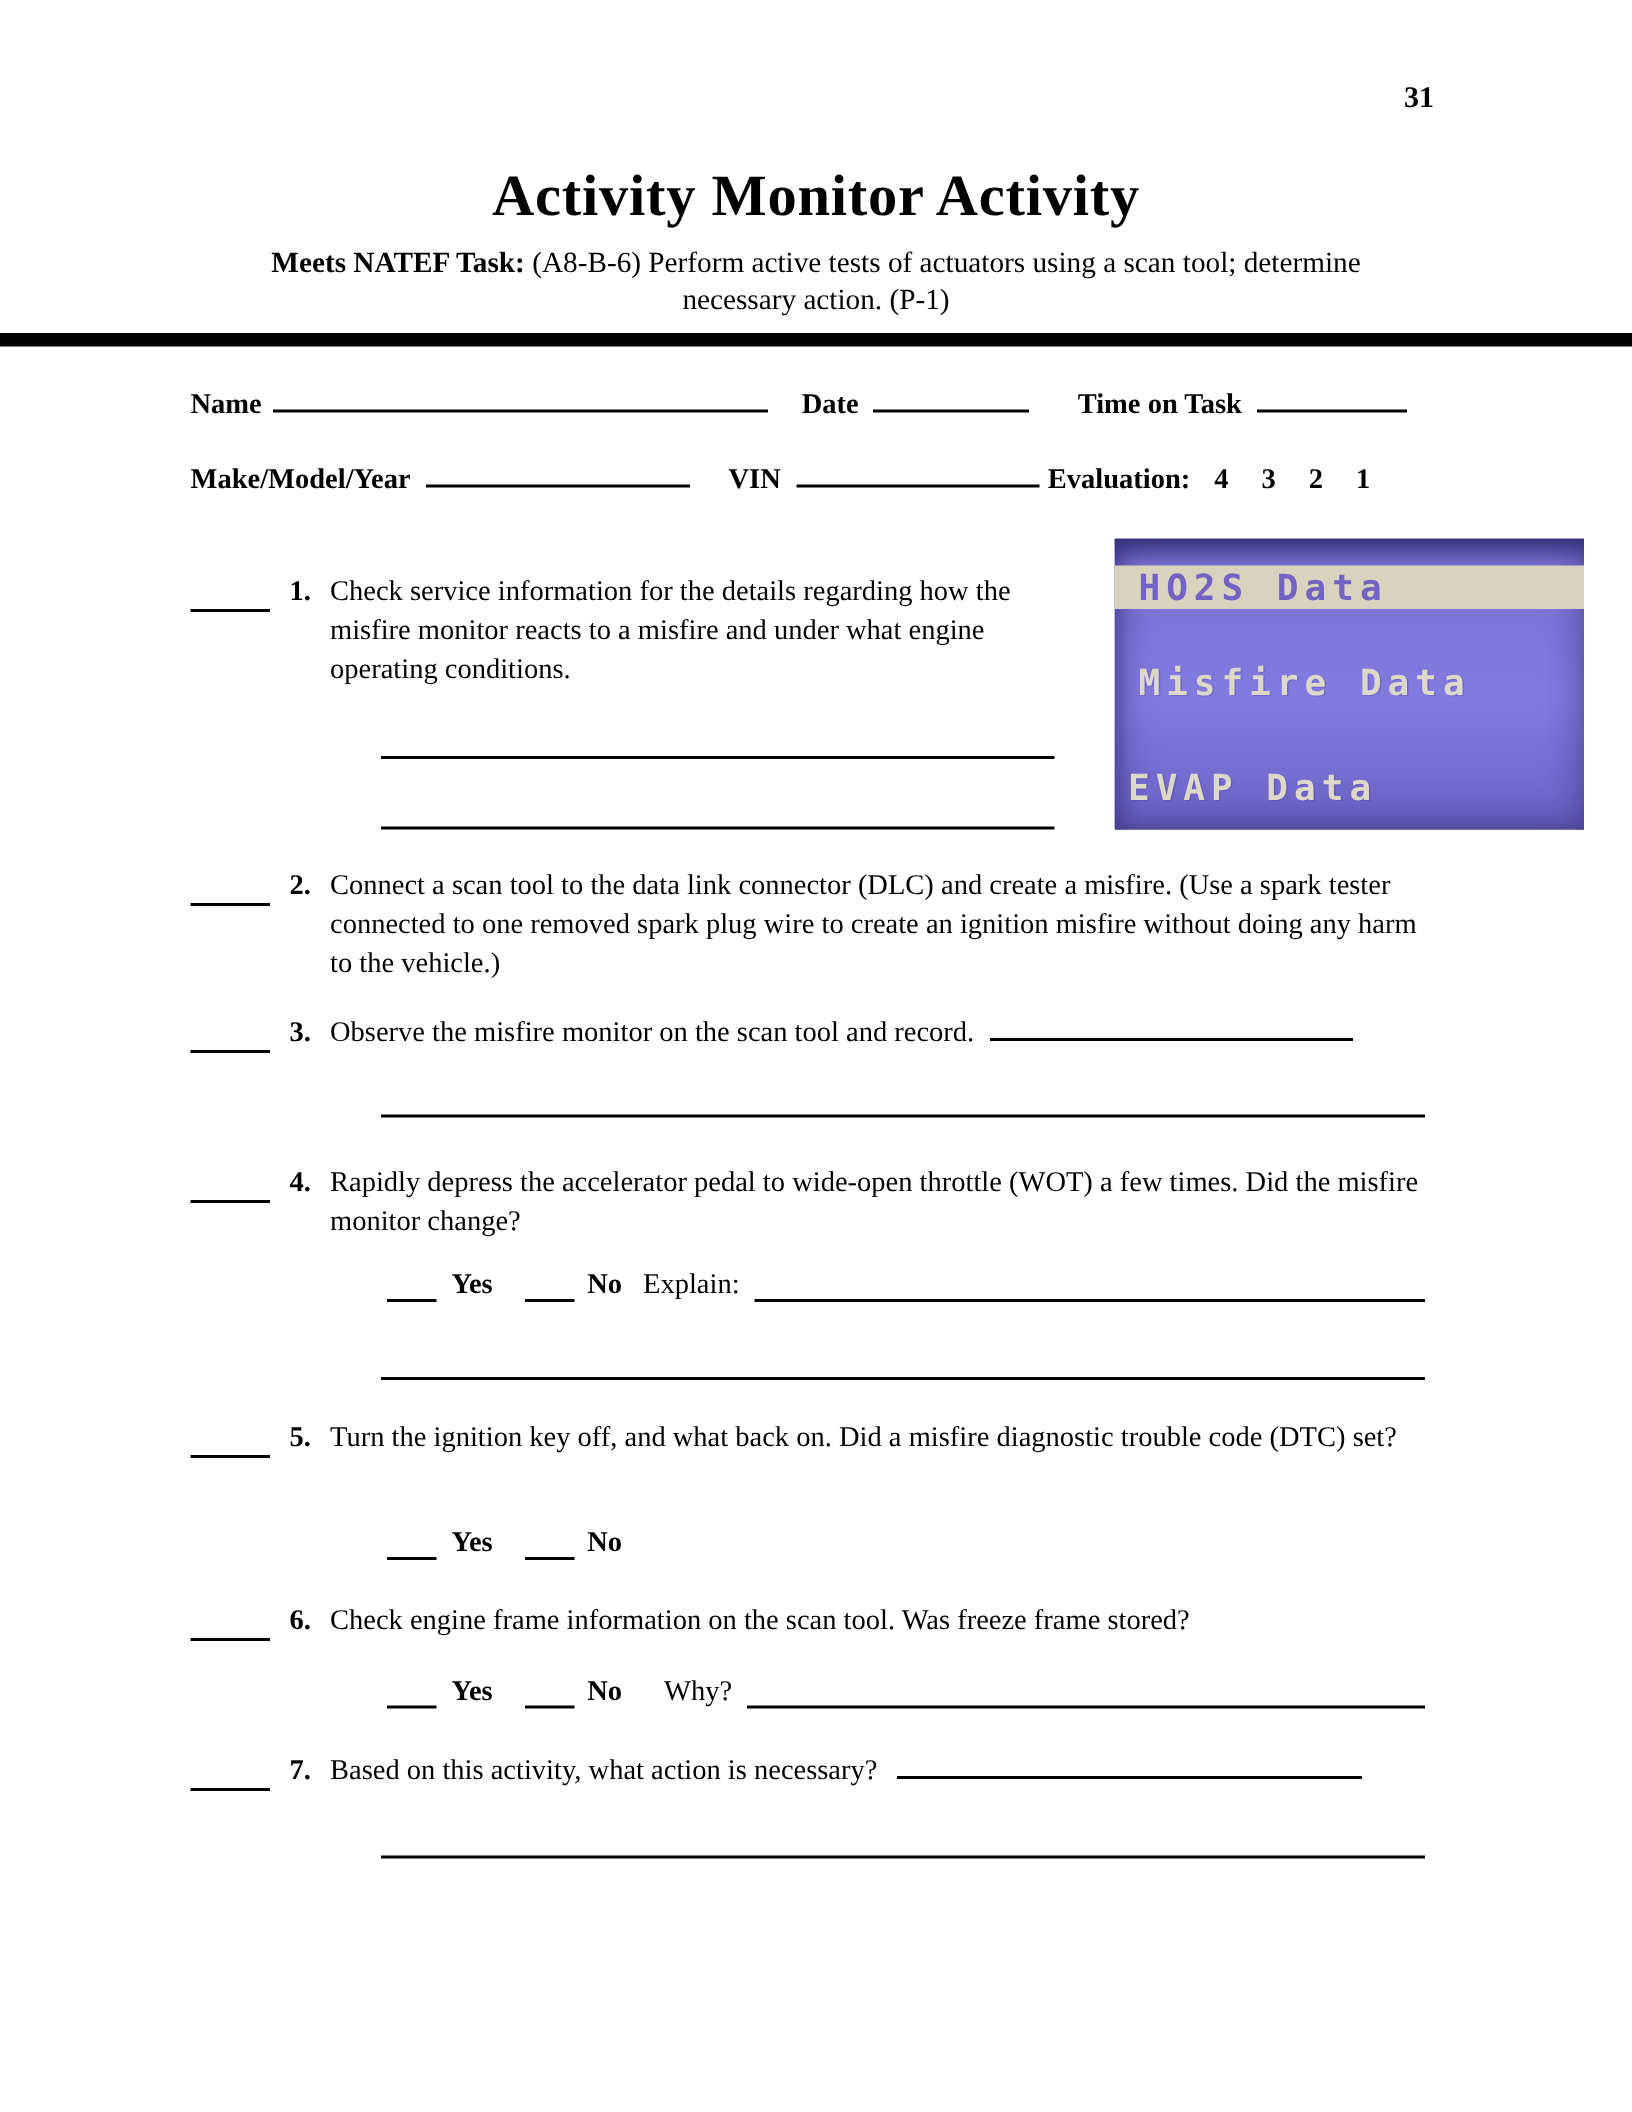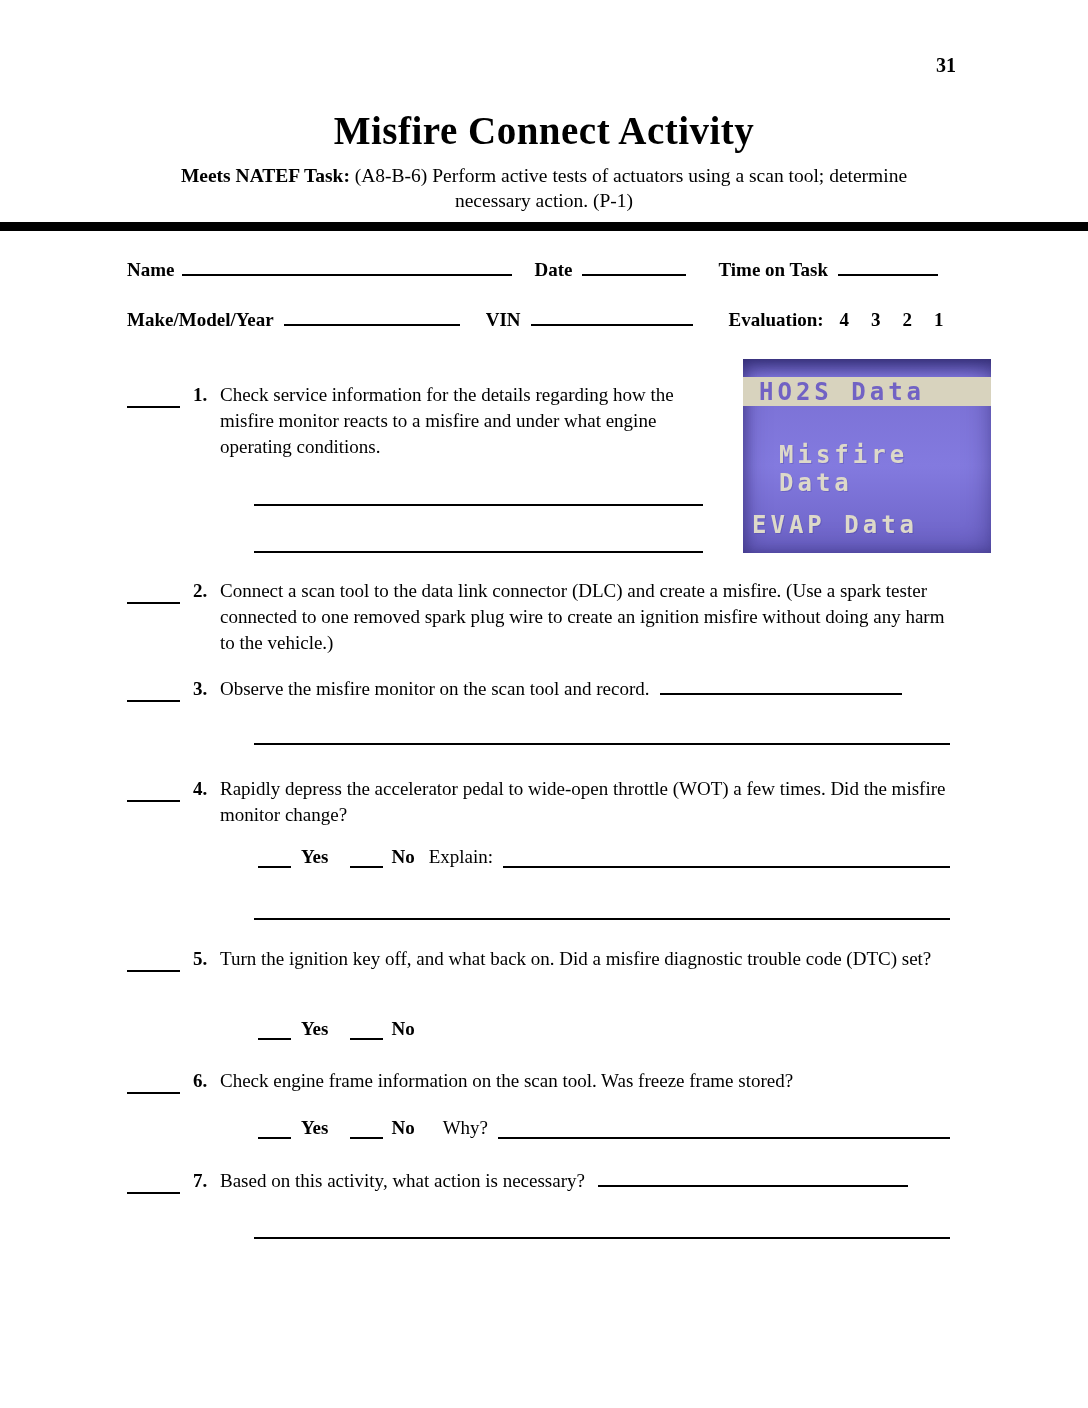--- a/index.html
+++ b/index.html
@@ -31,47 +31,47 @@
   .iblank { display:inline-block; border-bottom:2px solid #000; height:14px; }
 
   .hline { position:absolute; height:2px; background:#000; }
 
   .yn-row { position:absolute; left:258px; display:flex; align-items:flex-end; white-space:nowrap; }
   .ynblank { width:33px; height:14px; border-bottom:2px solid #000; flex:none; }
   .flexline { flex:1; height:14px; border-bottom:2px solid #000; margin-left:10px; }
 
   
   .scan {
-    position:absolute; left:743px; top:359px; width:248px; height:194px;
+    position:absolute; left:743px; top:359px; width:313px; height:194px;
     background: linear-gradient(180deg, #45408e 0%, var(--scan-bg,#7a70d4) 9%, #837adf 55%, #6c62c6 100%);
     box-shadow: inset 0 0 26px rgba(45,38,108,0.55), inset 4px 0 10px rgba(45,38,108,0.35);
     overflow:hidden;
   }
   .scan-band {
     position:absolute; top:18px; left:0; width:100%; height:29px;
     background: var(--scan-hl,#d8d3be); display:flex; align-items:center;
   }
   .scan-text {
     font-family:"DejaVu Sans Mono", monospace; font-weight:bold;
     font-size:24px; letter-spacing:4px;
     text-shadow: 1px 1px 0 rgba(60,50,140,0.25);
   }
   .scan-band .scan-text { color: var(--scan-hl-text,#7162c4); padding-left:16px; text-shadow:none; }
   .scan-item { position:absolute; color: var(--scan-text,#ddd9c9); }
-  .scan-item-2 { top:82px; left:16px;margin-left:20px; }
+  .scan-item-2 { top:82px; left:16px; }
   .scan-item-3 { top:152px; left:9px; }
 </style>
 </head>
 <body>
 
 <div class="page">
 
   <div class="page-number">31</div>
 
-  <h1 class="title">Misfire Connect Activity</h1>
+  <h1 class="title">Activity Monitor Activity</h1>
 
   <div class="natef">
     <span class="bold">Meets NATEF Task:</span>
     <span>(A8-B-6)  Perform active tests of actuators using a scan tool; determine</span><br>
     <span>necessary action. (P-1)</span>
   </div>
 
   <div class="rule"></div>
 
   <div class="form-row" style="top:259px;">
@@ -81,21 +81,21 @@
     <span class="blank" style="width:104px; margin-left:10px;"></span>
     <span class="bold" style="margin-left:32px;">Time on Task</span>
     <span class="blank" style="width:100px; margin-left:10px;"></span>
   </div>
 
   <div class="form-row" style="top:309px;text-align:right;">
     <span class="bold">Make/Model/Year</span>
     <span class="blank" style="width:176px; margin-left:10px;"></span>
     <span class="bold" style="margin-left:26px;">VIN</span>
     <span class="blank" style="width:162px; margin-left:10px;"></span>
-    <span class="bold" style="margin-left:36px;">Evaluation:</span>
+    <span class="bold" style="margin-left:6px;">Evaluation:</span>
     <span class="bold" style="margin-left:16px;">4</span>
     <span class="bold" style="margin-left:22px;">3</span>
     <span class="bold" style="margin-left:22px;">2</span>
     <span class="bold" style="margin-left:22px;">1</span>
   </div>
 
   <div class="scan">
     <div class="scan-band">
       <span class="scan-text">HO2S Data</span>
     </div>

